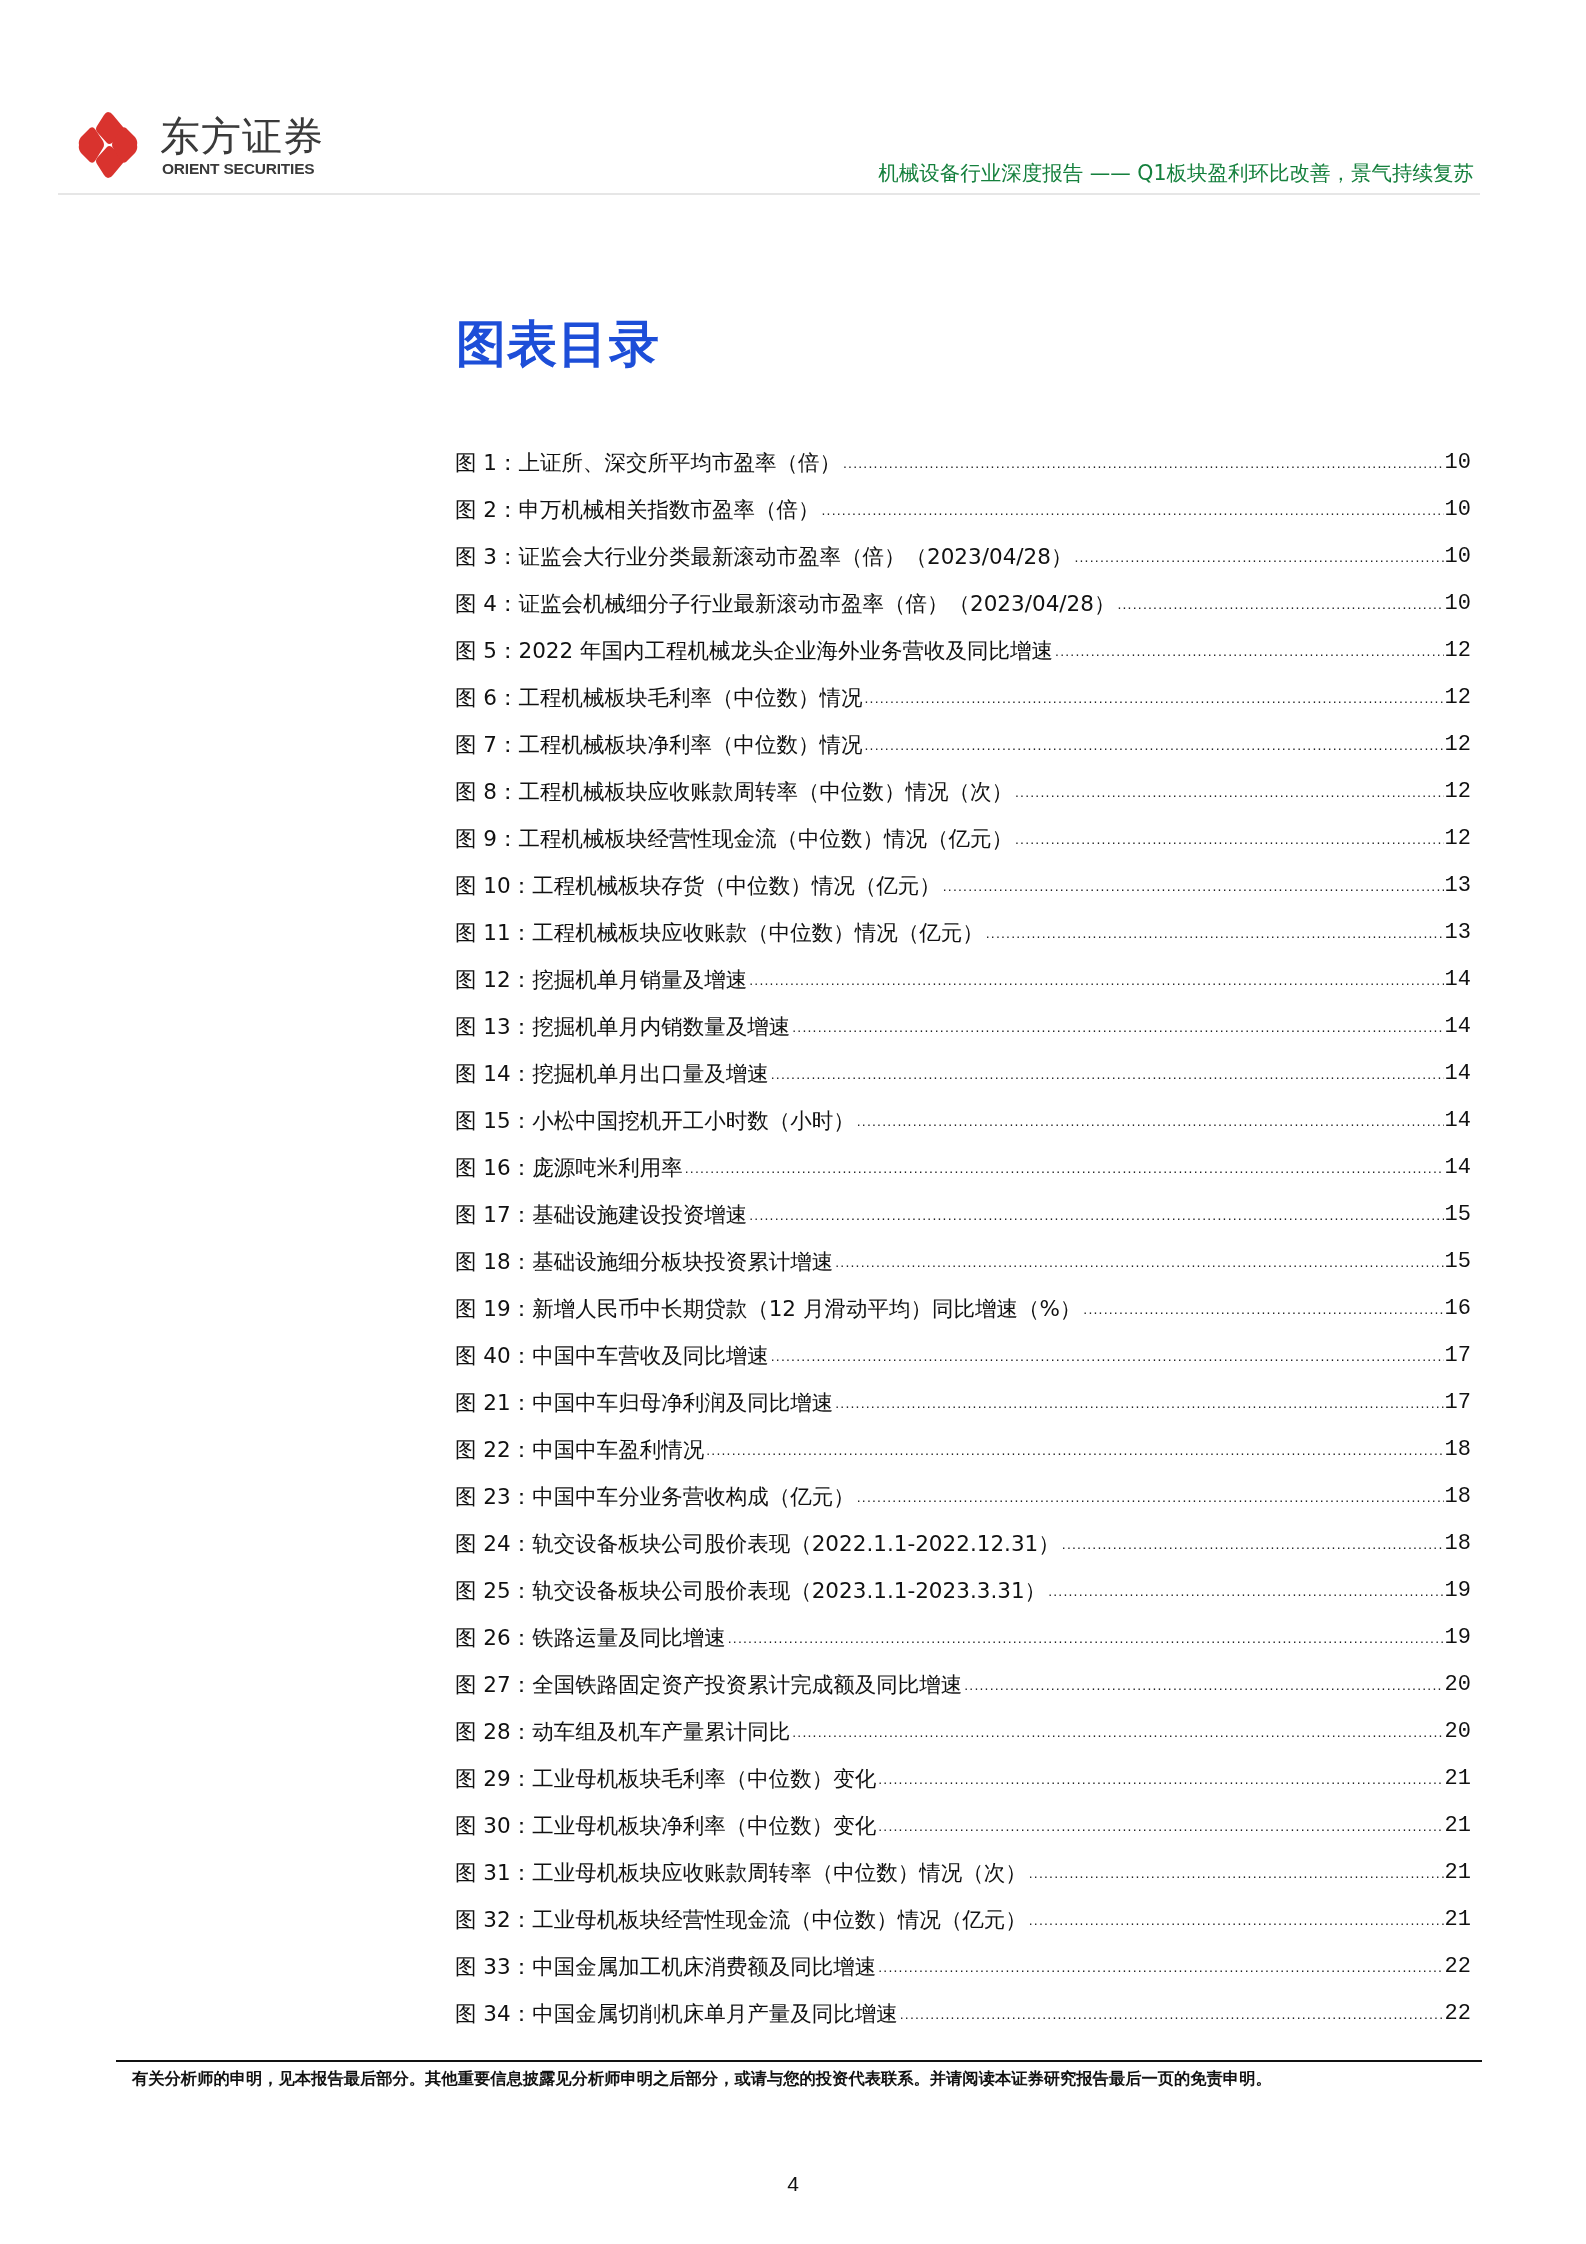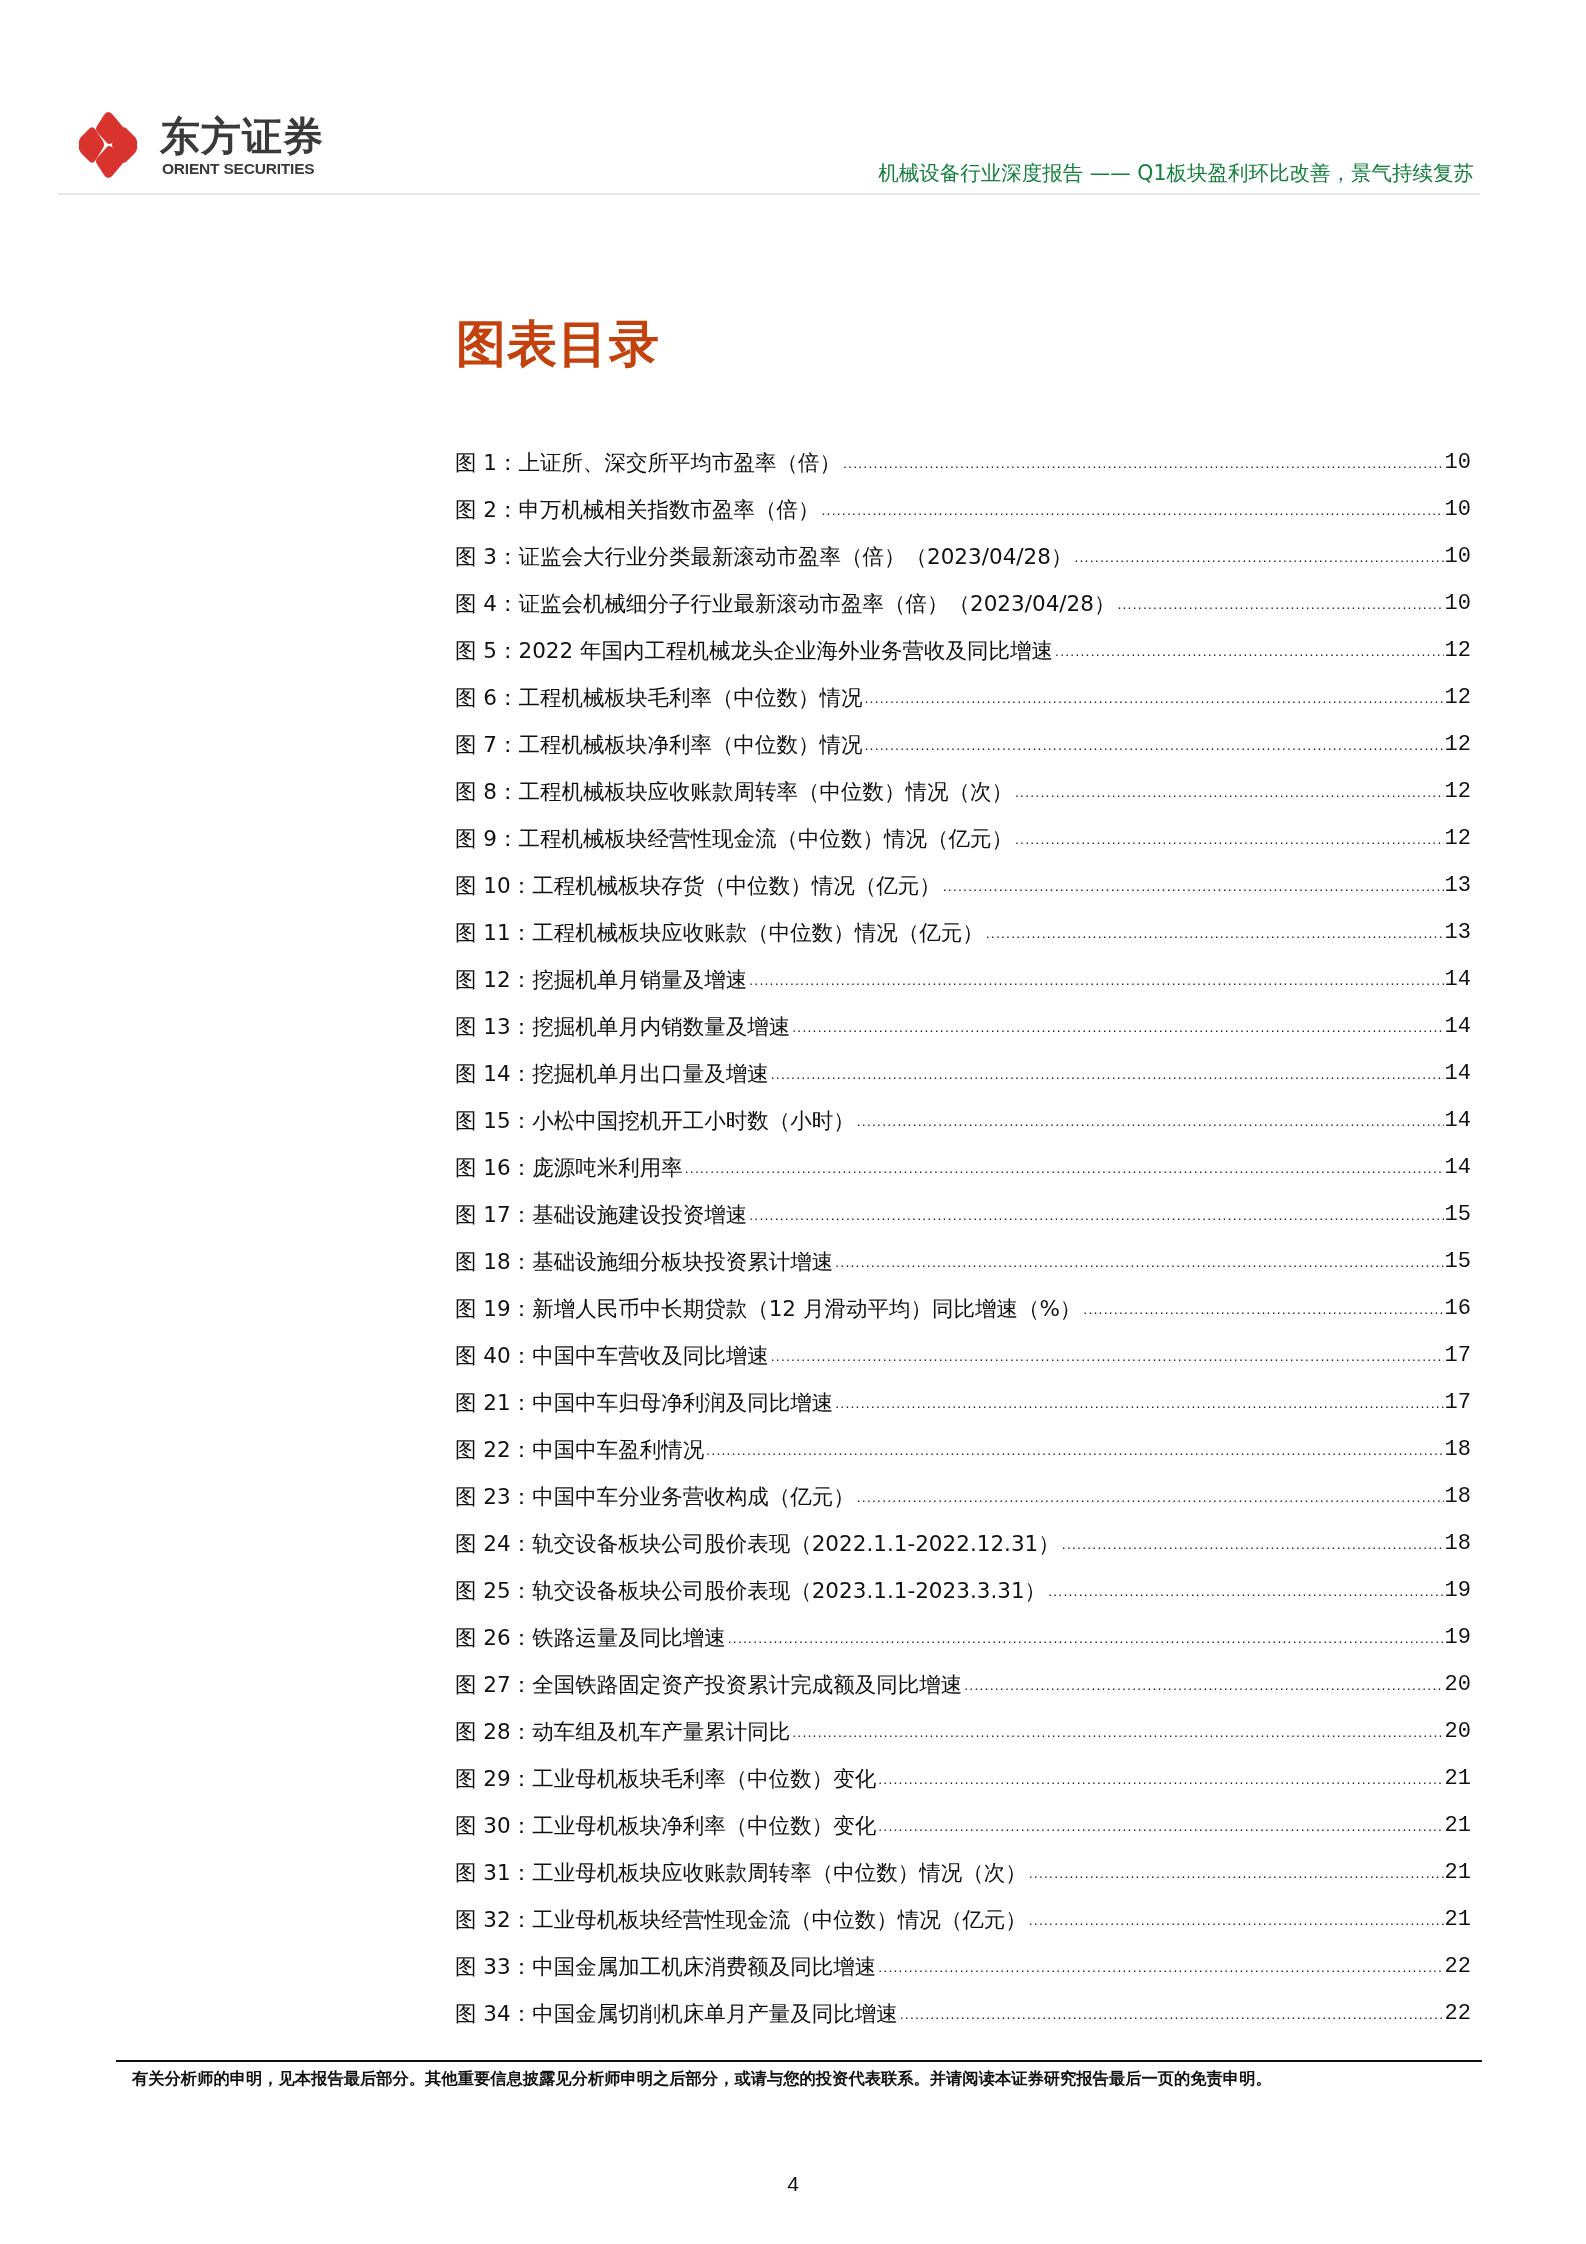--- a/index.html
+++ b/index.html
@@ -1,28 +1,28 @@
 <!DOCTYPE html>
 <html><head>
 <meta charset="utf-8">
 <style>
   html, body { margin: 0; padding: 0; background: #ffffff; }
   body { width: 1586px; height: 2244px; position: relative; overflow: hidden;
          font-family: "DejaVu Sans", "Liberation Sans", sans-serif; color: #111111; }
   .logo { position: absolute; left: 76px; top: 110px; width: 64px; height: 70px; }
-  .brand-cn { position: absolute; left: 160px; top: 112px; font-size: 40px; font-weight: bold;
+  .brand-cn { position: absolute; left: 160px; top: 112px; font-size: 40px; font-weight: normal;
               color: #3a3a3a; letter-spacing: 1px; line-height: 48px; white-space: nowrap; }
   .brand-en { position: absolute; left: 162px; top: 160px; font-size: 15.5px; font-weight: bold;
               color: #3a3a3a; line-height: 18px; white-space: nowrap; letter-spacing: -0.2px;
               font-family: "Liberation Sans", "DejaVu Sans", sans-serif; }
   .header-title { position: absolute; right: 112px; top: 159px; font-size: 20.5px; color: #15803d;
                   line-height: 28px; white-space: nowrap; }
   .header-rule { position: absolute; left: 58px; top: 193px; width: 1422px; height: 2px; background: #e6e6e6; }
   .toc-title { position: absolute; left: 456px; top: 316px; font-size: 50px; font-weight: bold;
-               color: #c2410c; line-height: 56px; letter-spacing: 1px; white-space: nowrap; }
+               color: #1d4ed8; line-height: 56px; letter-spacing: 1px; white-space: nowrap; }
   .toc-list { position: absolute; left: 455px; top: 449px; width: 1016px; margin: 0; padding: 0; list-style: none; }
   .toc-row { display: flex; align-items: flex-start; height: 47px; line-height: 28px; font-size: 21.5px;
              white-space: nowrap; cursor: pointer; }
   .toc-label { flex: 0 0 auto; padding-right: 2px; }
   .toc-leader { flex: 1 1 auto; overflow: hidden; color: #222; font-size: 14px; letter-spacing: 1.2px;
                 font-family: "Liberation Sans", sans-serif; }
   .toc-leader::before { content: "........................................................................................................................................................................................................................................................................................................................................................................................................................"; }
   .toc-page { flex: 0 0 auto; font-family: Liberation Mono, monospace; font-size: 22px; padding-left: 1px; }
   .footer-rule { position: absolute; left: 116px; top: 2060px; width: 1366px; height: 2px; background: #111111; }
   .footer-note { position: absolute; left: 132px; top: 2067px; font-size: 16.3px; font-weight: bold; color: #111;

